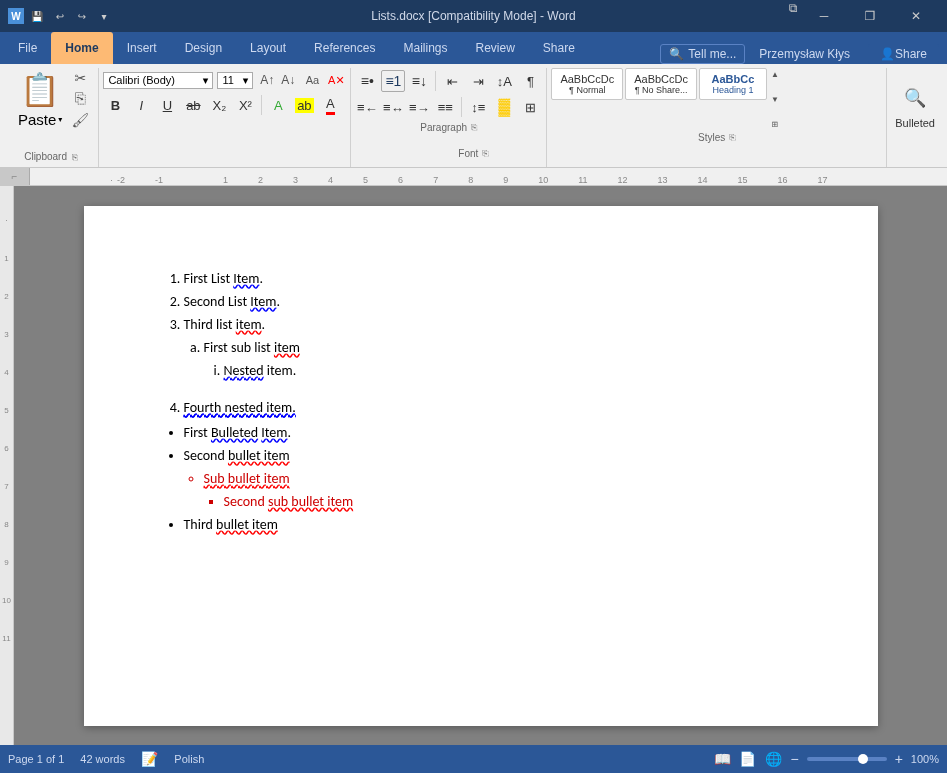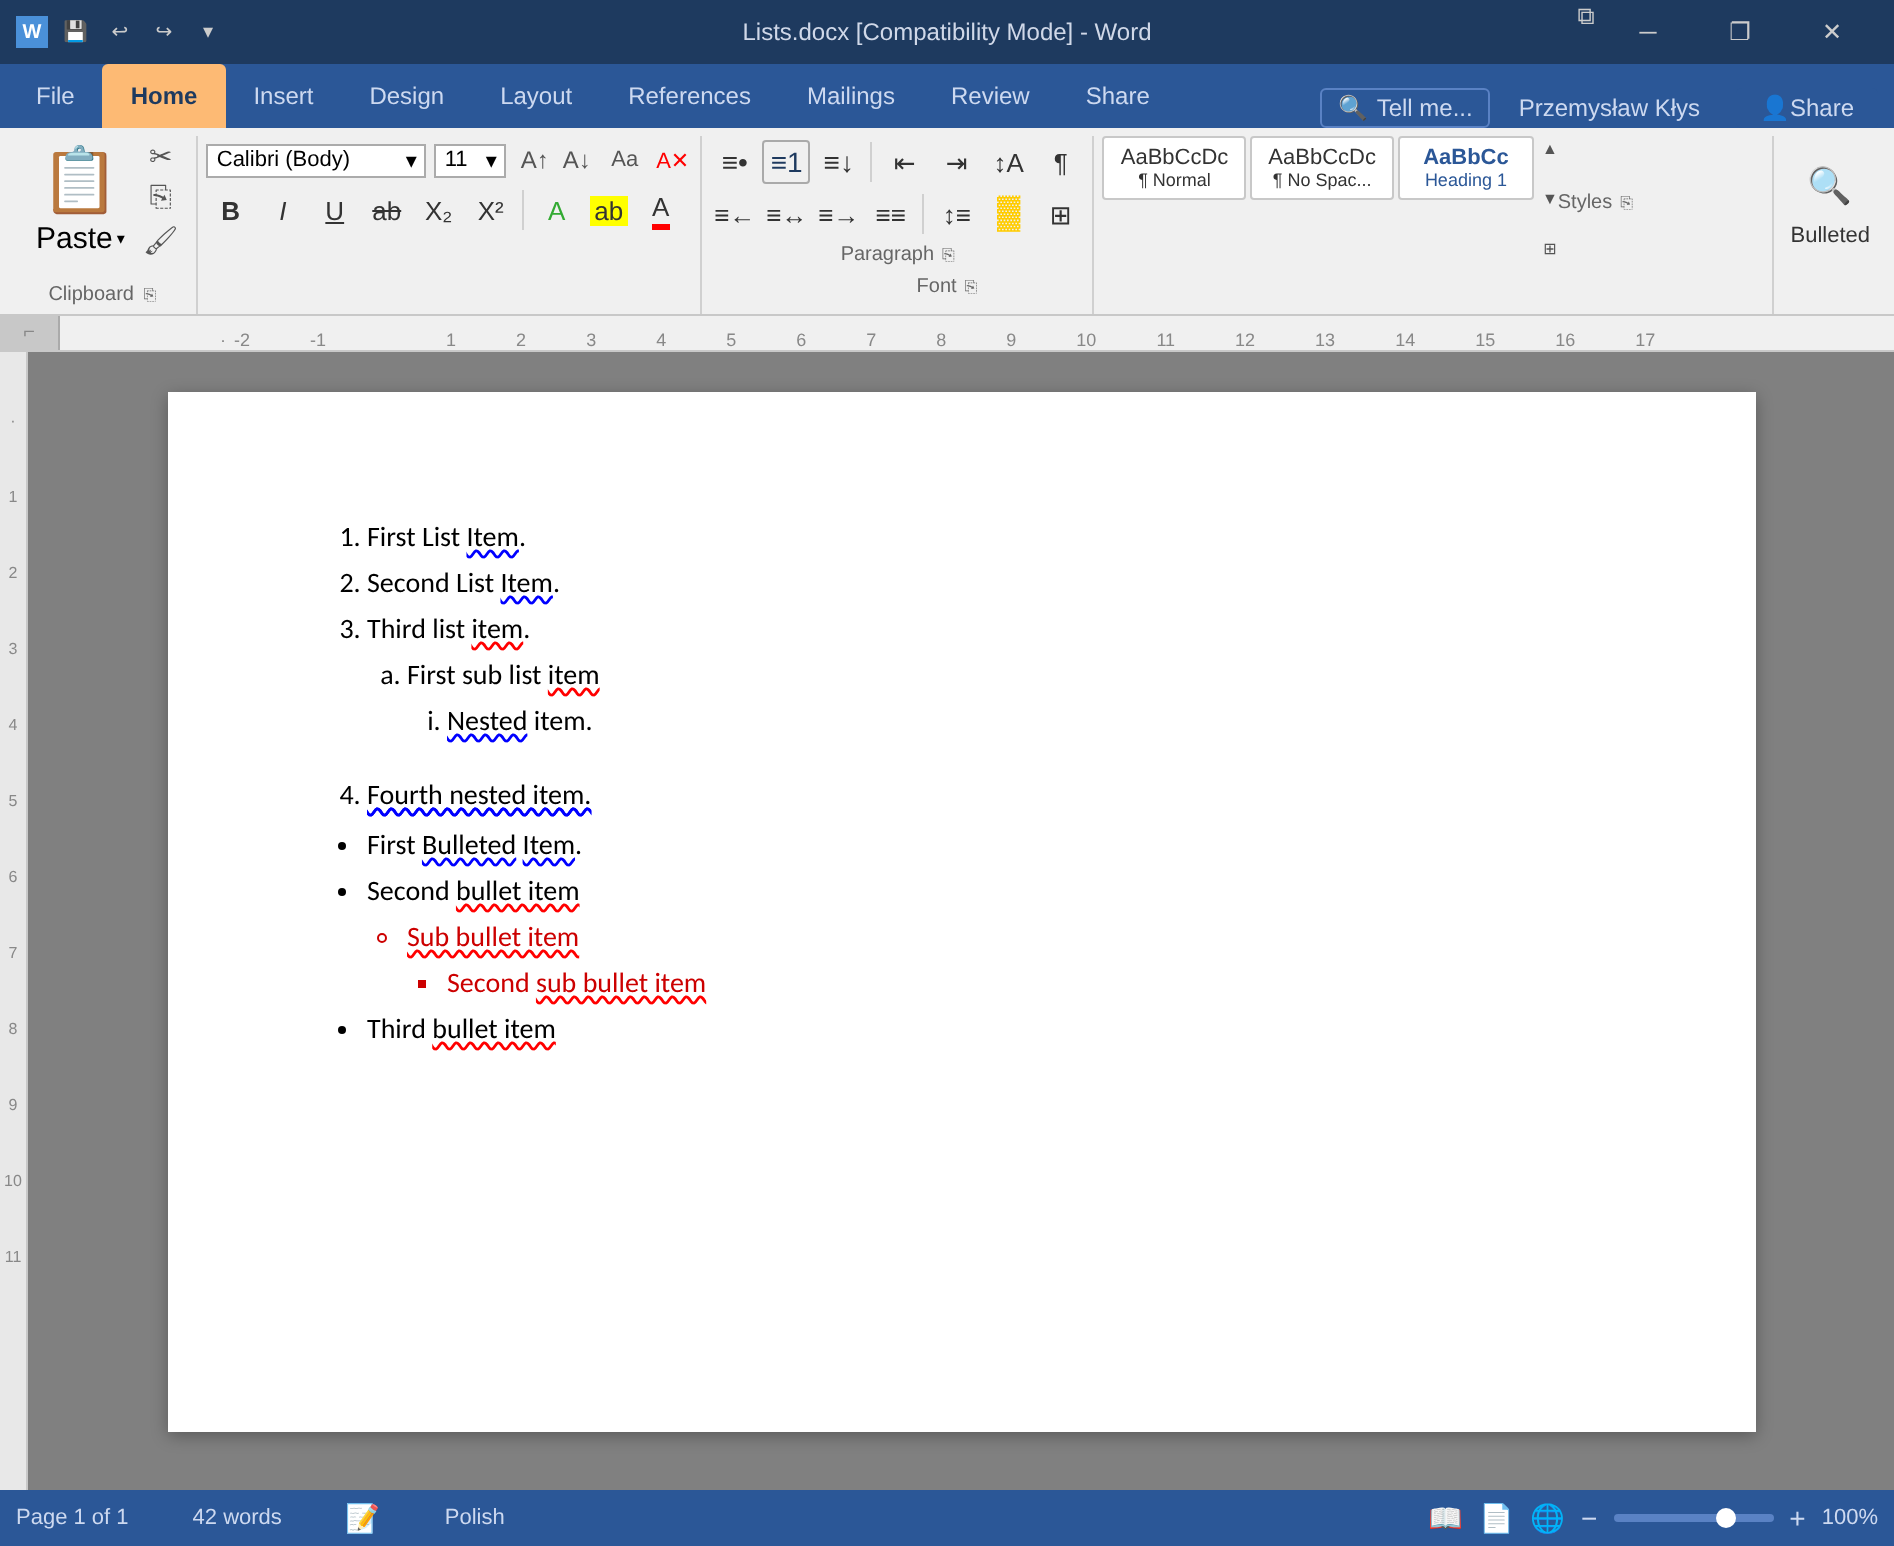--- a/index.html
+++ b/index.html
@@ -137,21 +137,21 @@
       flex-direction: column;
       padding: 0 4px;
       border-right: 1px solid #d0d0d0;
       min-width: 160px;
     }
     .para-row { display: flex; align-items: center; gap: 2px; padding: 2px 0; }
 
     
     .styles-section {
       display: flex;
-      flex-direction: row;
+      flex-direction: column;
       padding: 0 4px;
       border-right: 1px solid #d0d0d0;
       flex: 1;
     }
     .styles-gallery {
       display: flex;
       gap: 2px;
       align-items: center;
     }
     .style-btn {
@@ -253,21 +253,21 @@
 
     
     .status-bar {
       background: #2b5797;
       color: #cdd9f0;
       height: 28px;
       display: flex;
       align-items: center;
       padding: 0 8px;
       font-size: 11px;
-      gap: 32px;
+      gap: 16px;
     }
     .status-right {
       margin-left: auto;
       display: flex;
       align-items: center;
       gap: 8px;
     }
     .zoom-slider {
       width: 80px;
       height: 4px;
@@ -435,21 +435,21 @@
   </div>
 
   <div class="styles-section" style="padding-bottom:20px;">
     <div class="styles-gallery" style="align-items:flex-start; height:62px;">
       <div class="style-btn">
         <div class="style-preview-normal">AaBbCcDc</div>
         <div style="font-size:9px; color:#333;">¶ Normal</div>
       </div>
       <div class="style-btn">
         <div class="style-preview-nospace">AaBbCcDc</div>
-        <div style="font-size:9px; color:#333;">¶ No Spac...</div>
+        <div style="font-size:9px; color:#333;">¶ No Share...</div>
       </div>
       <div class="style-btn">
         <div class="style-preview-h1">AaBbCc</div>
         <div style="font-size:9px; color:#2b5797;">Heading 1</div>
       </div>
       <div style="display:flex; flex-direction:column; justify-content:space-between; height:62px; margin-left:2px;">
         <div class="styles-scroll-btn">▲</div>
         <div class="styles-scroll-btn">▼</div>
         <div class="styles-scroll-btn">⊞</div>
       </div>

